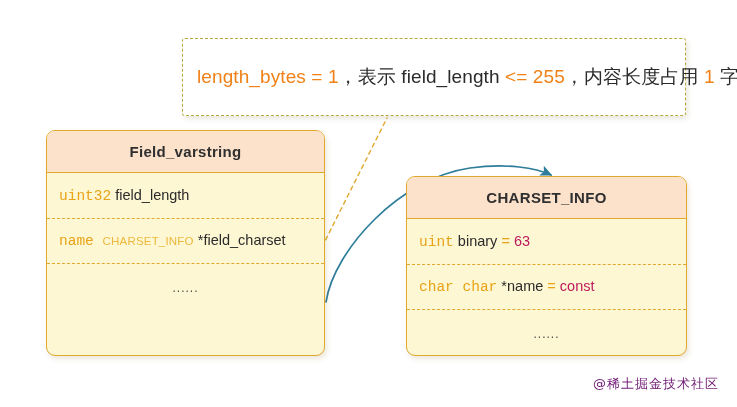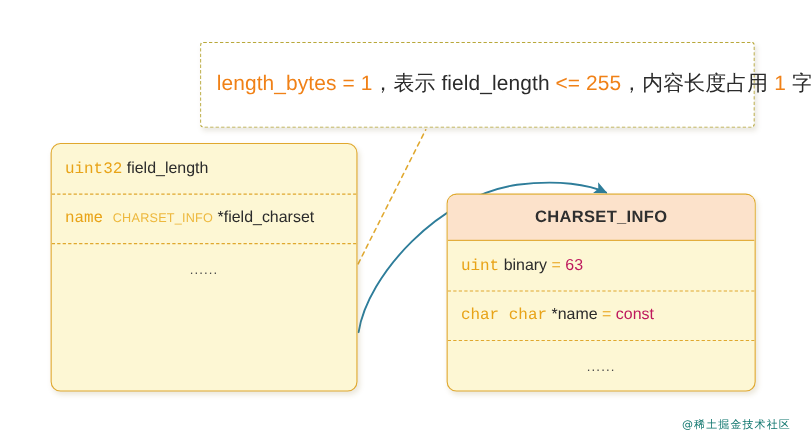--- a/index.html
+++ b/index.html
@@ -77,21 +77,21 @@
   #box-left{left:46px;top:130px;width:279px;height:226px;}
   #box-left .cbox-head{height:42px;}
   #box-left .crow{height:45.5px;}
   #box-right{left:406px;top:176px;width:281px;height:180px;}
   #box-right .cbox-head{height:42px;}
   #box-right .crow{height:45.5px;}
 
   
   .watermark{
     position:absolute;right:18px;bottom:14px;
-    font-size:10px;color:#0f766e;
+    font-size:13px;color:#701a75;
     font-family:"DejaVu Sans",sans-serif;
     letter-spacing:1px;
     white-space:nowrap;
   }
 </style>
 </head>
 <body>
 
 <div id="stage">
 
@@ -105,20 +105,23 @@
     <line x1="322" y1="247" x2="387" y2="118" stroke="#e0a82e" stroke-width="1.4" stroke-dasharray="4 4" stroke-linecap="round"></line>
 
     <path d="M326,302 C334,250 400,178 470,168 C508,163 536,168 551,175" fill="none" stroke="#2e7d9a" stroke-width="1.7" stroke-linecap="round" marker-end="url(#ah)"></path>
   </svg>
 
   <div class="note">
     <div class="note-line"><span class="hl">length_bytes = 1</span><span class="t-plain">，表示 </span><span class="t-plain">field_length </span><span class="hl">&lt;= 255</span><span class="t-plain">，内容长度占用 </span><span class="hl">1</span><span class="t-plain"> 字节</span></div>
   </div>
 
   <div class="cbox" id="box-left">
+    <div class="cbox-head">
+      <span class="cbox-title">Field_varstring</span>
+    </div>
     <div class="crow">
         <span class="rowtext"><span class="t-type">uint32</span><span class="t-plain"> field_length</span></span>
       </div>
     <div class="crow">
         <span class="rowtext"><span class="t-type">name </span><span class="t-type2">CHARSET_INFO</span><span class="t-plain"> *field_charset</span></span>
       </div>
     <div class="crow center">
         <span class="rowtext"><span class="dots">......</span></span>
       </div>
   </div>

